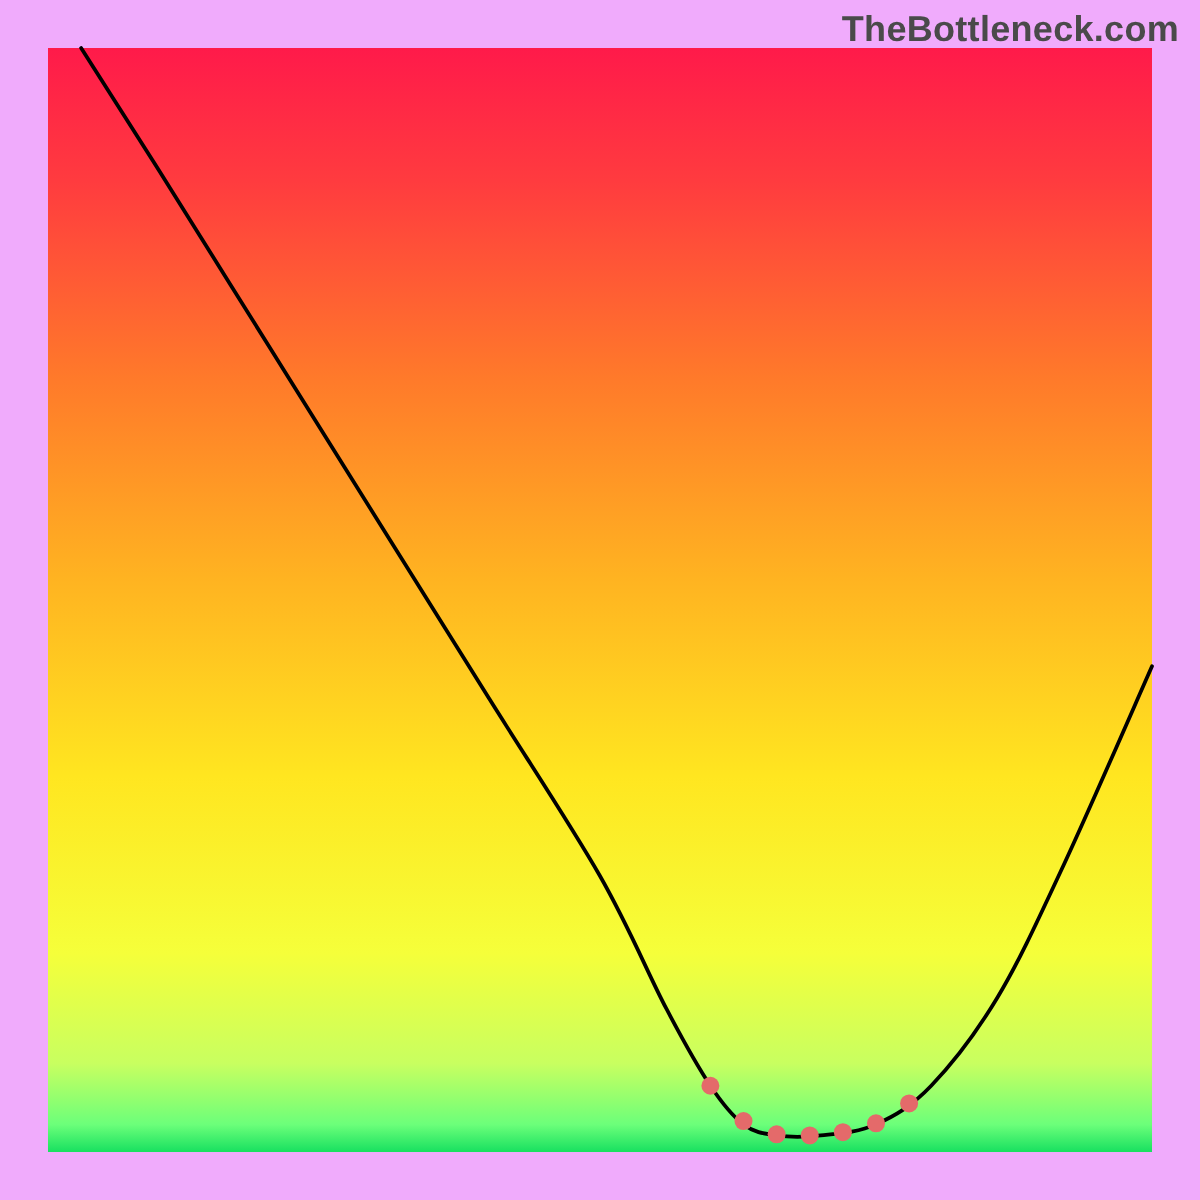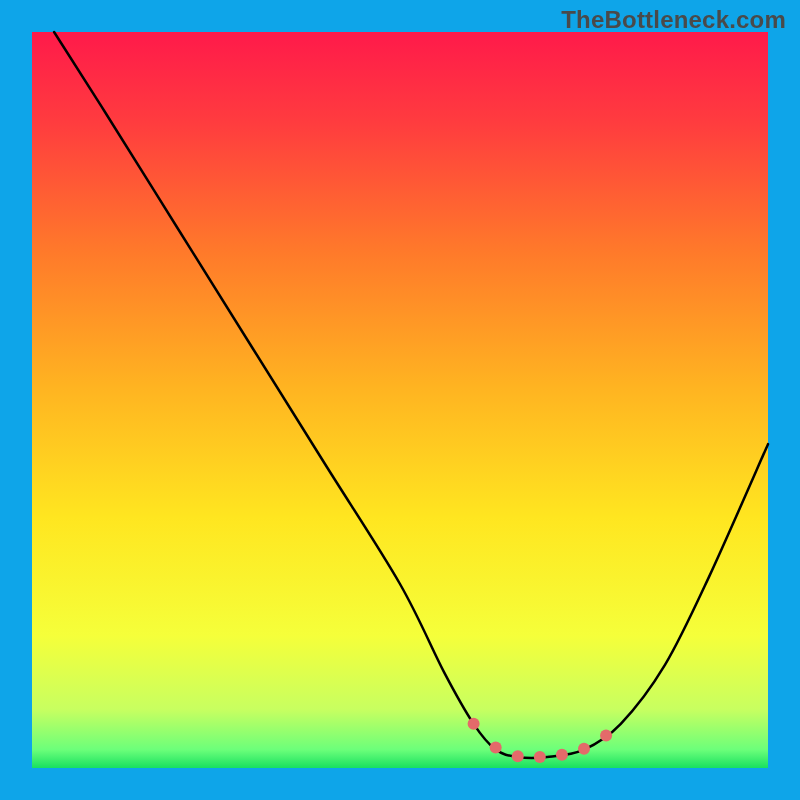--- a/index.html
+++ b/index.html
@@ -8,21 +8,21 @@
     width: 800px;
     height: 800px;
     background: #000;
     font-family: Arial, Helvetica, sans-serif;
     overflow: hidden;
   }
   .frame {
     position: relative;
     width: 800px;
     height: 800px;
-    background: #0ea5e9;
+    background: #f0abfc;
   }
   .watermark {
     position: absolute;
     top: 6px;
     right: 14px;
     color: #4a4a4a;
     font-size: 24px;
     font-weight: 600;
     letter-spacing: 0.2px;
     user-select: none;

